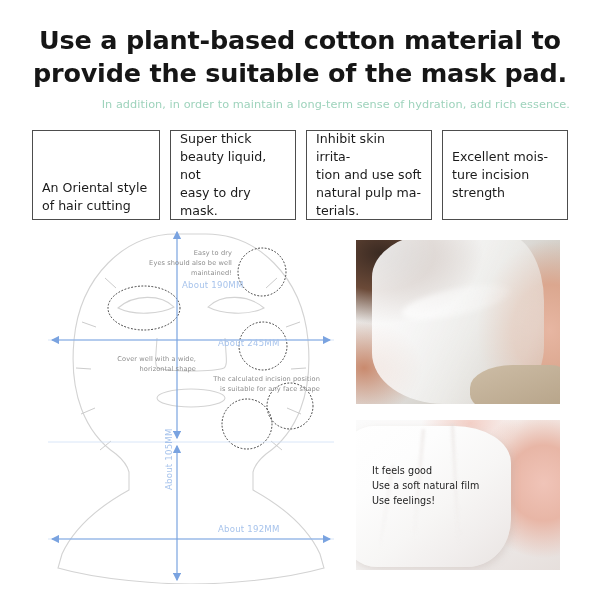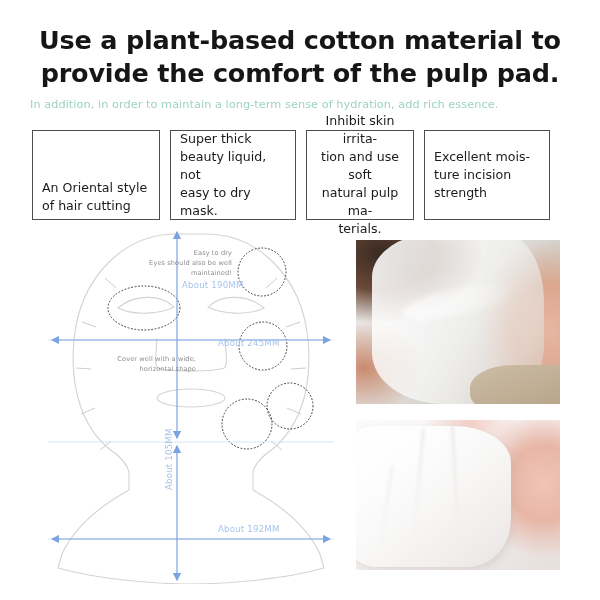--- a/index.html
+++ b/index.html
@@ -26,21 +26,21 @@
     font-weight: 700;
     line-height: 1.30;
     color: #161616;
     letter-spacing: -0.2px;
   }
   #subtitle {
     position: absolute;
     left: 30px;
     top: 98px;
     width: 540px;
-    text-align: left;
+    text-align: right;
     font-size: 11.3px;
     font-weight: 400;
     color: #9ed3bc;
     letter-spacing: 0.05px;
   }
 
   
   #feature-boxes {
     position: absolute;
     left: 32px;
@@ -53,21 +53,21 @@
   .feature-box {
     border: 1px solid #4d4d4d;
     box-sizing: border-box;
     display: flex;
     align-items: center;
     padding: 4px 9px;
     background: #fff;
   }
   .feature-box:nth-child(1) { width: 128px; align-items: flex-end; }
   .feature-box:nth-child(2) { width: 126px; }
-  .feature-box:nth-child(3) { width: 108px; text-align: center; }
+  .feature-box:nth-child(3) { width: 126px; }
   .feature-box:nth-child(4) { width: 126px; }
   .feature-text {
     font-size: 12.6px;
     line-height: 1.42;
     color: #1b1b1b;
     white-space: pre-line;
   }
 
   
   #diagram-panel {
@@ -183,21 +183,21 @@
     color: #1d1d1d;
     white-space: pre-line;
     letter-spacing: 0.05px;
   }
   #caption-top    { left: 12px; top: 86px; }
   #caption-bottom { left: 16px; top: 44px; }
 </style>
 </head>
 <body>
 
-<div id="headline">Use a plant-based cotton material to provide the comfort of the pulp pad.</div>
+<div id="headline">Use a plant-based cotton material to provide the suitable of the mask pad.</div>
 <div id="subtitle">In addition, in order to maintain a long-term sense of hydration, add rich essence.</div>
 
 <div id="feature-boxes">
   <div class="feature-box">
     <div class="feature-text">An Oriental style
 of hair cutting</div>
   </div>
   <div class="feature-box">
     <div class="feature-text">Super thick
 beauty liquid, not
@@ -292,26 +292,31 @@
   <div class="dim-label" style="left:152px; top:52px;">About 190MM</div>
   <div class="dim-label" style="left:188px; top:110px;">About 245MM</div>
   <div class="dim-label" style="left:134px; top:262px; transform: rotate(-90deg); transform-origin: left top;">About 105MM</div>
   <div class="dim-label" style="left:188px; top:296px;">About 192MM</div>
 
   <div class="note-label" style="left:62px; top:20px; width:140px;">Easy to dry
 Eyes should also be well
 maintained!</div>
   <div class="note-label" style="left:26px; top:126px; width:140px;">Cover well with a wide,
 horizontal shape</div>
+  <div class="note-label" style="left:128px; top:146px; width:162px;">The calculated incision position
+is suitable for any face shape</div>
 </div>
 
 <div class="photo-panel" id="photo-top">
   <div class="sheet"></div>
   <div class="sheen"></div>
   <div class="tan-corner"></div>
 </div>
 
 <div class="photo-panel" id="photo-bottom">
   <div class="cloth"></div>
   <div class="fold-a"></div>
   <div class="fold-b"></div>
   <div class="fold-c"></div>
+  <div class="photo-caption" id="caption-bottom">It feels good
+Use a soft natural film
+Use feelings!</div>
 </div>
 
 </body></html>

